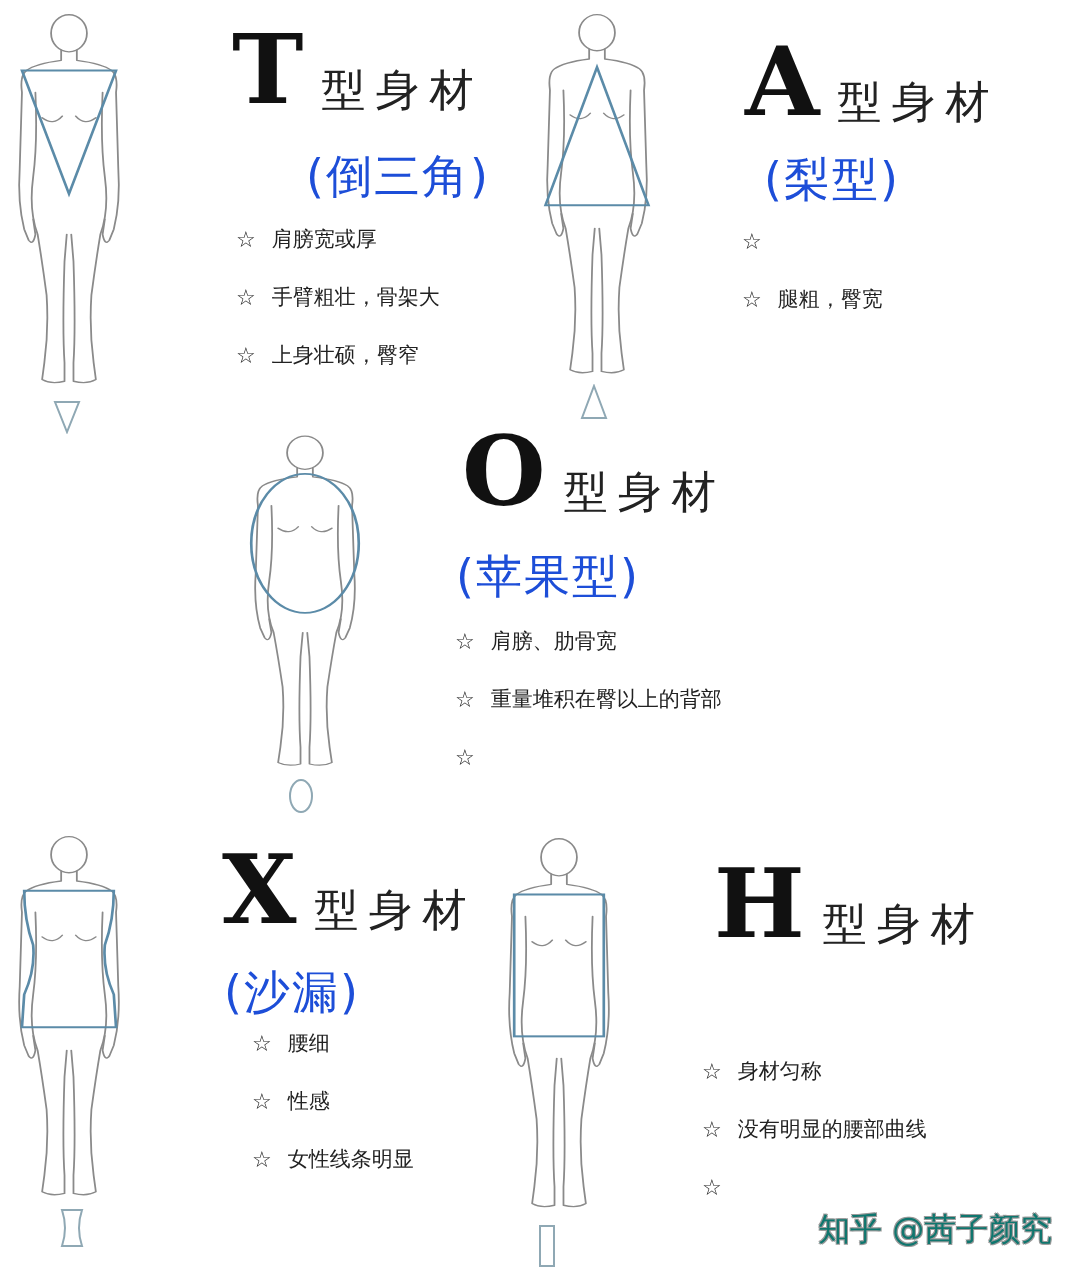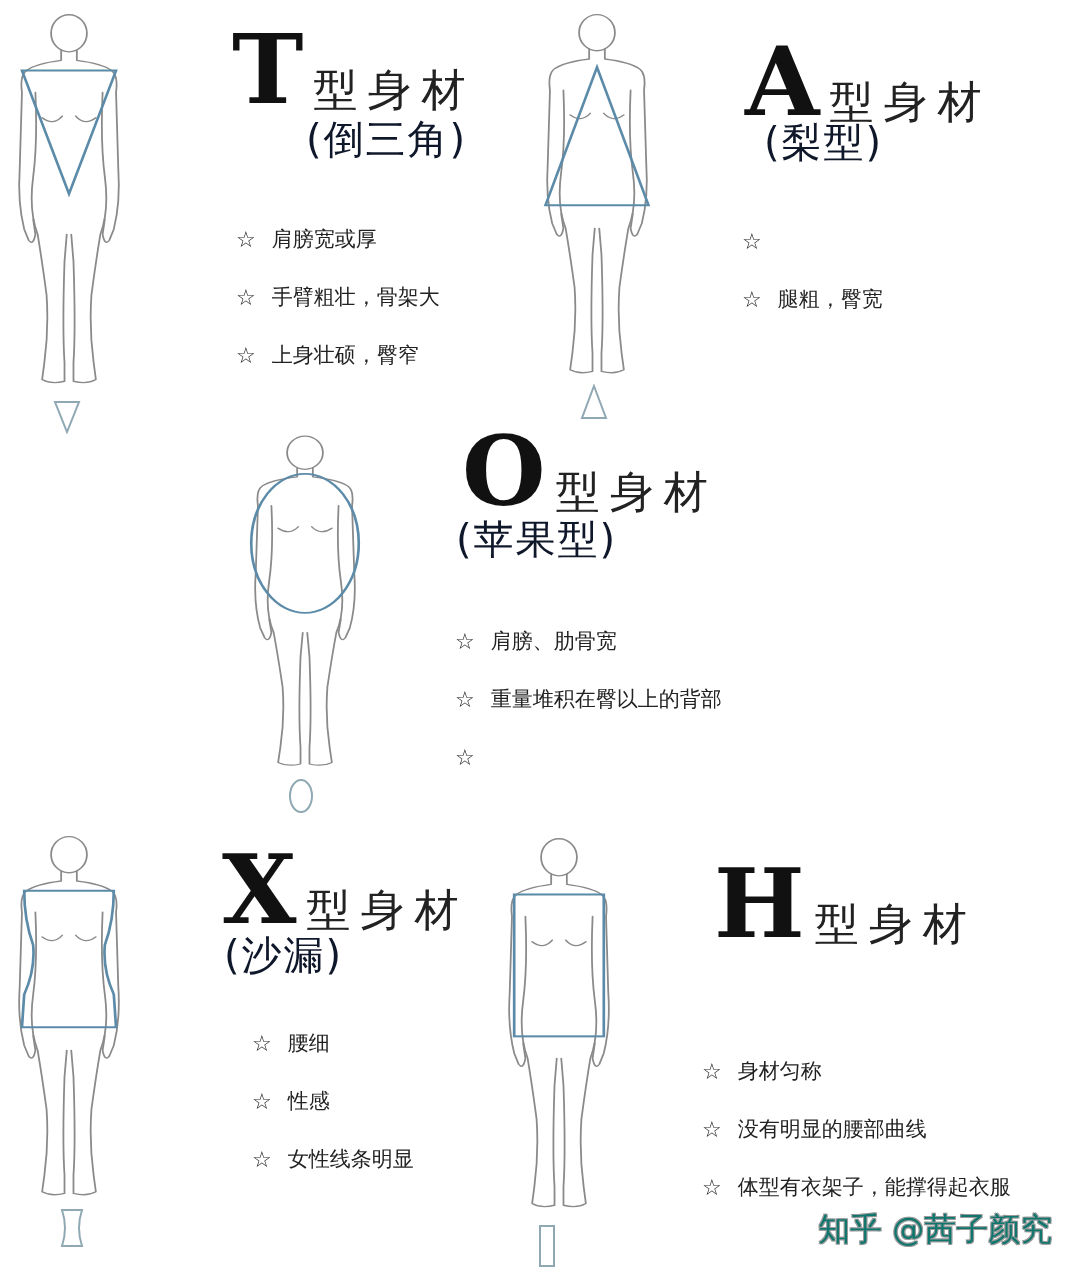--- a/index.html
+++ b/index.html
@@ -4,23 +4,23 @@
 <style>
   html, body { margin: 0; padding: 0; background: #ffffff; }
   body { width: 1080px; height: 1272px; position: relative; overflow: hidden;
          font-family: "DejaVu Serif", serif; color: #1a1a1a; }
   .figure { position: absolute; }
   .figure svg { display: block; overflow: visible; }
   .title { position: absolute; display: flex; align-items: flex-end; white-space: nowrap; }
   .title .letter { font-family: "DejaVu Serif", "Liberation Serif", serif; font-weight: bold;
                    font-size: 96px; line-height: 1; color: #111; letter-spacing: -2px; }
   .title .suffix { font-family: "DejaVu Sans", sans-serif; font-size: 44px; line-height: 1;
-                   color: #222; letter-spacing: 10px; margin-left: 12px; margin-bottom: 6px; }
-  .subtitle { position: absolute; font-family: "DejaVu Sans", sans-serif; font-size: 40px;
-              color: #0f172a; white-space: nowrap; letter-spacing: 2px; }
+                   color: #222; letter-spacing: 10px; margin-left: 20px; margin-bottom: 6px; }
+  .subtitle { position: absolute; font-family: "DejaVu Sans", sans-serif; font-size: 46px;
+              color: #1d4ed8; white-space: nowrap; letter-spacing: 2px; margin-top: 34px; }
   .traits { position: absolute; margin: 0; padding: 0; list-style: none; }
   .traits li { display: flex; align-items: center; font-family: "DejaVu Serif", serif;
                font-size: 21px; color: #222; white-space: nowrap; height: 58px; }
   .traits .star { font-family: "DejaVu Sans", sans-serif; font-size: 22px; margin-right: 16px; color: #222; }
   .shape-icon { position: absolute; }
   .watermark { position: absolute; left: 818px; top: 1208px; font-family: "DejaVu Sans", sans-serif;
                font-size: 32px; color: #0f766e; white-space: nowrap;
                text-shadow: -1px -1px 0 #9a9a9a, 1px -1px 0 #9a9a9a, -1px 1px 0 #9a9a9a, 1px 1px 0 #9a9a9a; }
 </style>
 </head>
@@ -173,21 +173,20 @@
     <li>
         <span class="star">☆</span>
         <span>身材匀称</span>
       </li>
     <li>
         <span class="star">☆</span>
         <span>没有明显的腰部曲线</span>
       </li>
     <li>
         <span class="star">☆</span>
-        <span>体型有衣架子，能撑得起衣服</span>
       </li>
   </ul>
   <svg class="shape-icon" style="left:538px;top:1224px;" width="18" height="44" viewBox="0 0 18 44">
     <rect x="2" y="2" width="14" height="40" fill="none" stroke="#8fa8b4" stroke-width="2"></rect>
   </svg>
 </section>
 
 <div class="watermark">知乎 @茜子颜究</div>
 
 </body></html>

